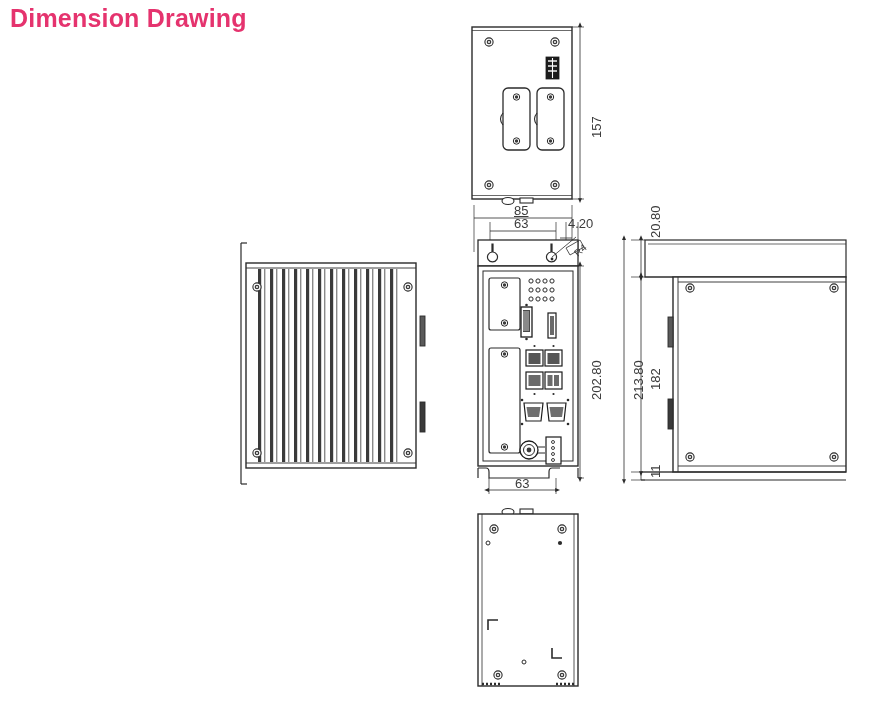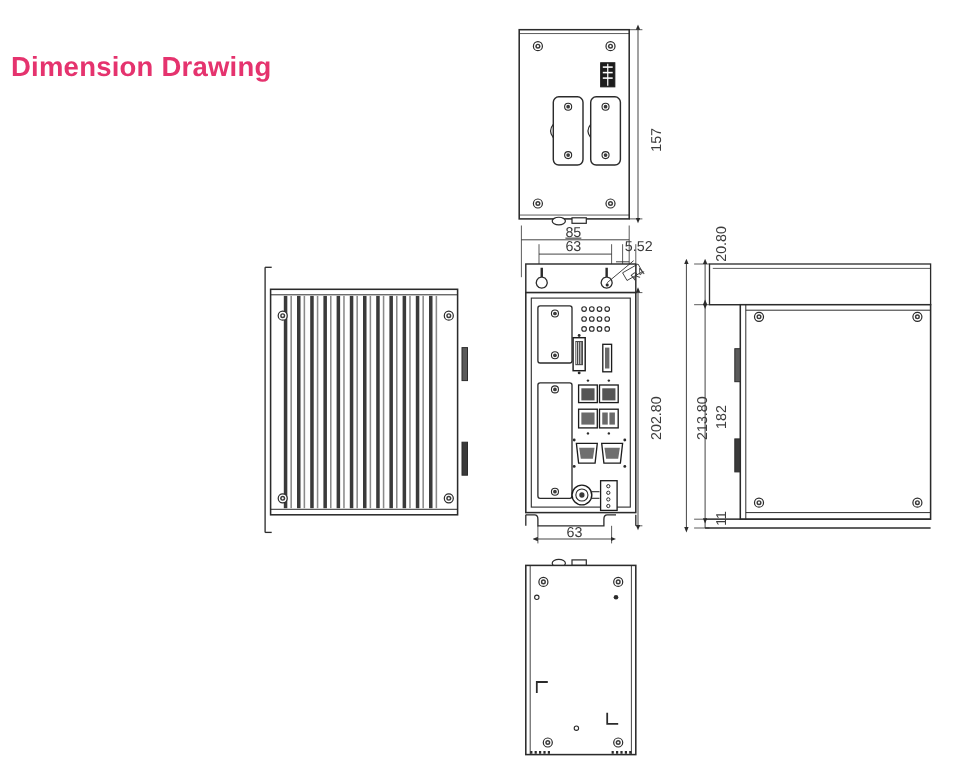--- a/index.html
+++ b/index.html
@@ -12,21 +12,20 @@
     overflow:hidden;
   }
   #page-title{
     position:absolute;
     left:10px; top:4px;
     font-size:25px;
     font-weight:bold;
     color:#e5336e;
     letter-spacing:0.2px;
     white-space:nowrap;
-    margin-top:43px;
   }
   .drawing-canvas{
     position:absolute;
     left:0; top:0;
     width:874px; height:706px;
   }
   .dim-label{
     position:absolute;
     font-family:"Liberation Sans", sans-serif;
     font-size:13px;
@@ -375,21 +374,21 @@
     </g>
   </g>
 </svg>
 
 <div class="dim-label vert" style="left:589px; top:138px;">157</div>
 
 <div class="dim-label" style="left:514px; top:203px;text-decoration:underline;">85</div>
 
 <div class="dim-label" style="left:514px; top:216px;">63</div>
 
-<div class="dim-label" style="left:568px; top:216px;">5.52</div>
+<div class="dim-label" style="left:568px; top:216px;">4.20</div>
 
 <div class="dim-label rot-lean" style="left:572px; top:250px;">R4</div>
 
 <div class="dim-label vert" style="left:589px; top:400px;">202.80</div>
 
 <div class="dim-label" style="left:515px; top:476px;">63</div>
 
 <div class="dim-label vert" style="left:648px; top:238px;">20.80</div>
 
 <div class="dim-label vert" style="left:631px; top:400px;">213.80</div>

